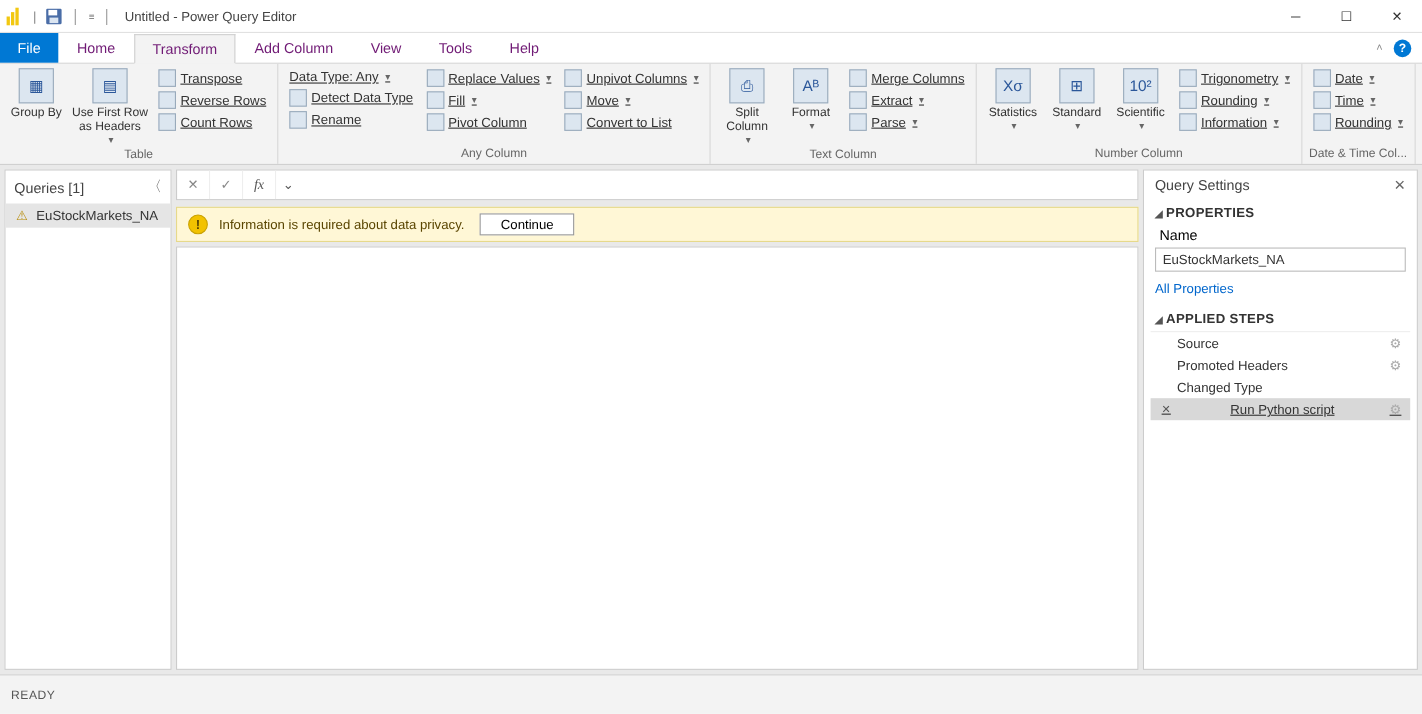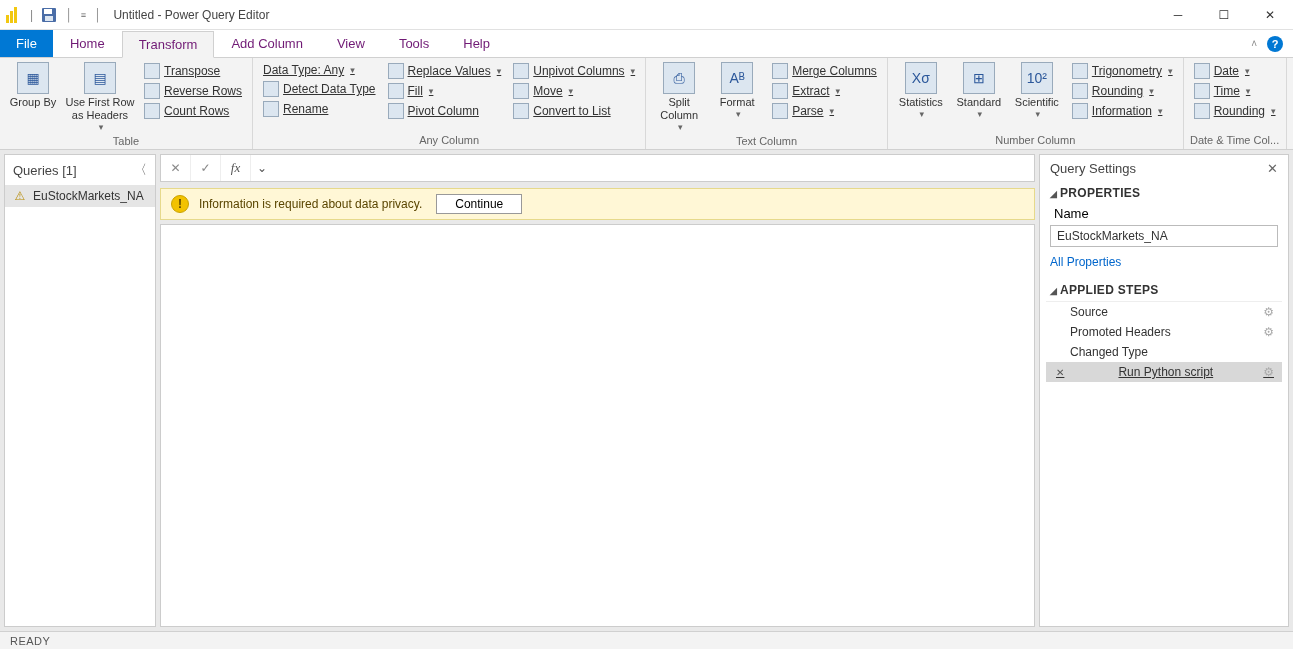--- a/index.html
+++ b/index.html
@@ -56,21 +56,21 @@
 .section-head { padding:4px 10px; font-weight:700; font-size:12px; color:#333; letter-spacing:.3px; }
 .section-head::before { content:"◢ "; font-size:9px; color:#555; }
 .fieldlbl { padding:2px 14px; color:#000000; font-size:13px; }
 .name-input { margin:2px 10px 6px 10px; height:22px; border:1px solid #bbb; padding:0 6px; font-size:12px; display:flex; align-items:center; }
 .link { color:#0066cc; padding:2px 10px 10px 10px; font-size:12px; cursor:pointer; }
 .steps { margin:0 6px; border-top:1px solid #eee; }
 .step { display:flex; align-items:center; justify-content:space-between; padding:3px 8px 3px 24px; font-size:12px;gap:47px; }
 .step .gear { color:#aaa; font-size:12px; }
 .step.sel { background:#d8d8d8;text-decoration:underline; }
 .step.sel::before { content:"✕"; position:relative; left:-14px; margin-right:-10px; color:#555; font-size:10px; }
-.statusbar { height:18px; background:#f3f3f3; border-top:1px solid #d0d0d0; display:flex; align-items:center; padding:0 10px; font-size:11px; color:#555; letter-spacing:.5px; }
+.statusbar { height:36px; background:#f3f3f3; border-top:1px solid #d0d0d0; display:flex; align-items:center; padding:0 10px; font-size:11px; color:#555; letter-spacing:.5px; }
 </style>
 </head>
 <body>
 
 <div class="titlebar">
   <div class="title-left">
     <span class="pbi-logo">
         <span></span>
         <span></span>
         <span></span>

